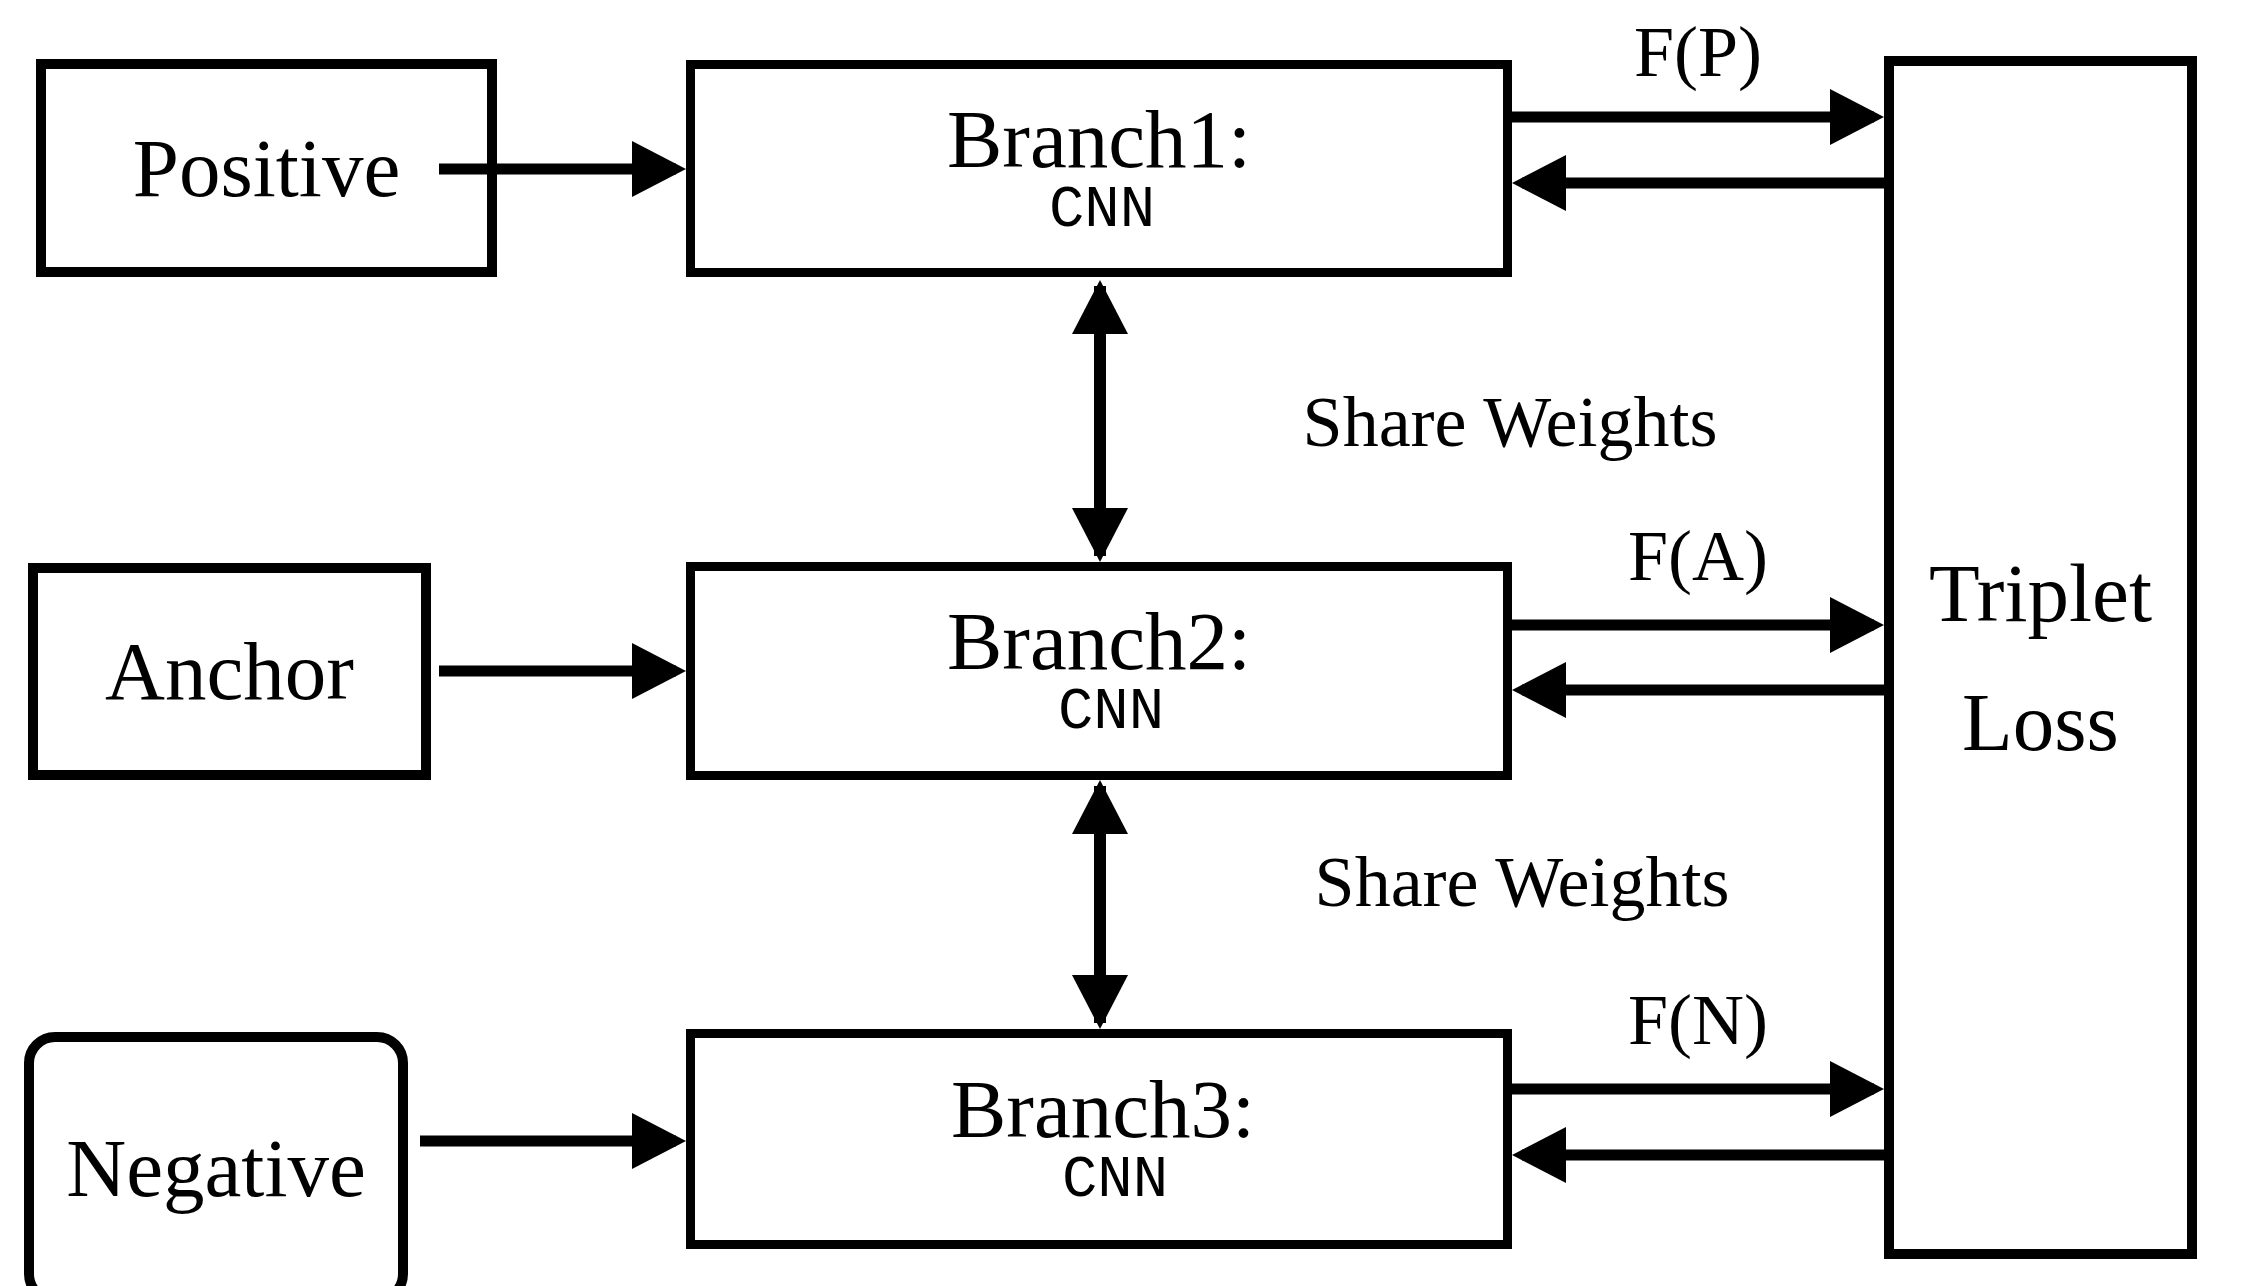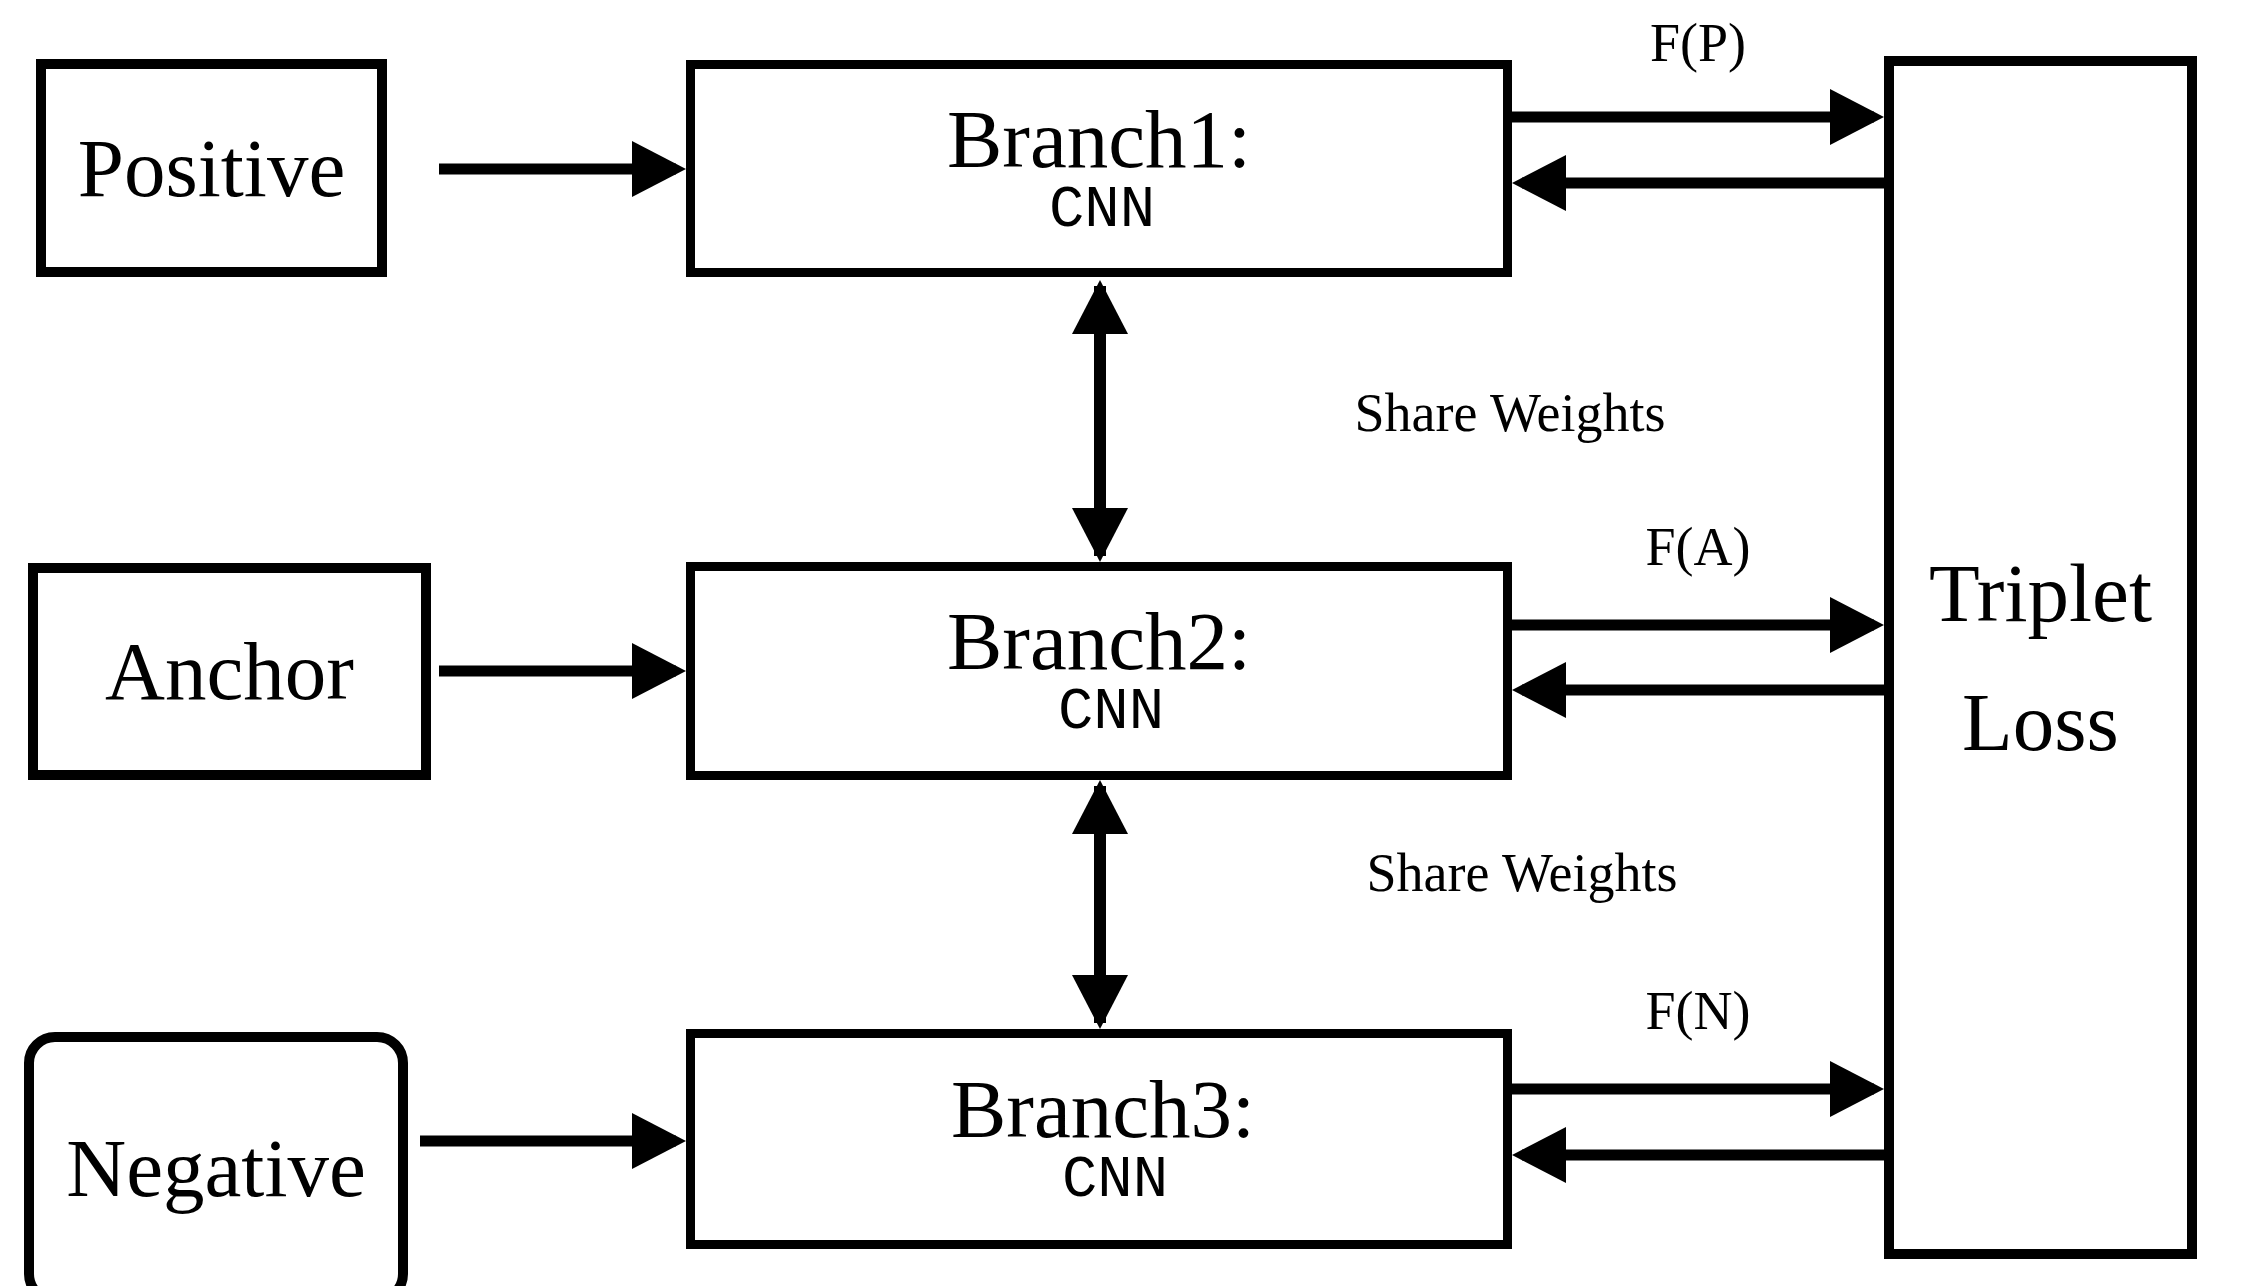--- a/index.html
+++ b/index.html
@@ -66,30 +66,30 @@
   .av .head-d{
     position:absolute;bottom:0;left:50%;transform:translateX(-50%);
     width:0;height:0;
     border-left:28px solid transparent;
     border-right:28px solid transparent;
     border-top:54px solid #000;
   }
   
   .edge-label{
     position:absolute;
-    font-size:54px;line-height:1;
+    font-size:72px;line-height:1;
     text-align:center;white-space:nowrap;
   }
 </style>
 </head>
 <body>
 
 <div class="canvas">
 
-  <div class="box" style="left:36px;top:59px;width:351px;height:218px;">
+  <div class="box" style="left:36px;top:59px;width:461px;height:218px;">
     <span class="nodelabel">Positive</span>
   </div>
 
   <div class="box" style="left:28px;top:563px;width:403px;height:217px;">
     <span class="nodelabel">Anchor</span>
   </div>
 
   <div class="box" style="left:24px;top:1032px;width:384px;height:273px;border-radius:31px;">
     <span class="nodelabel">Negative</span>
   </div>

